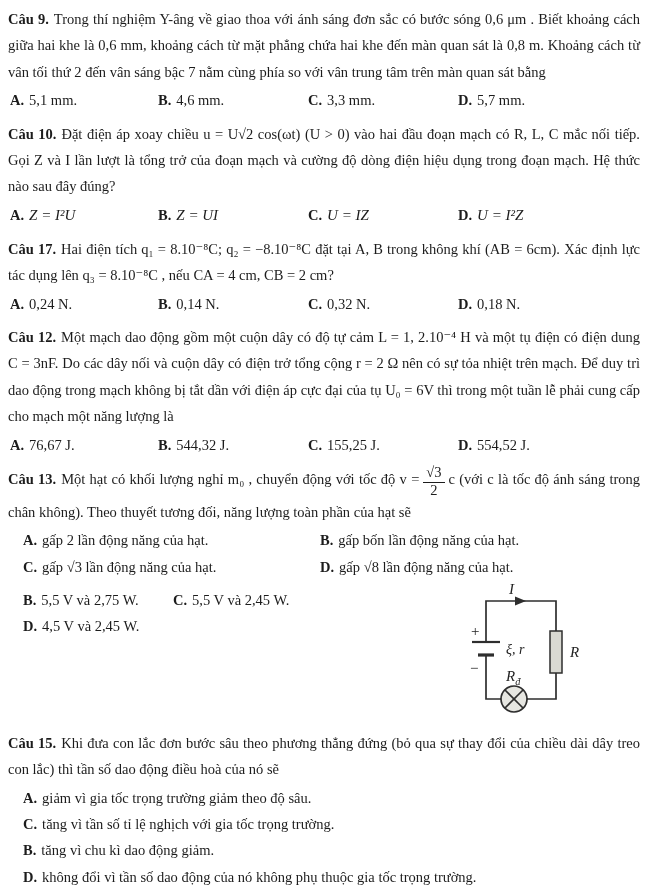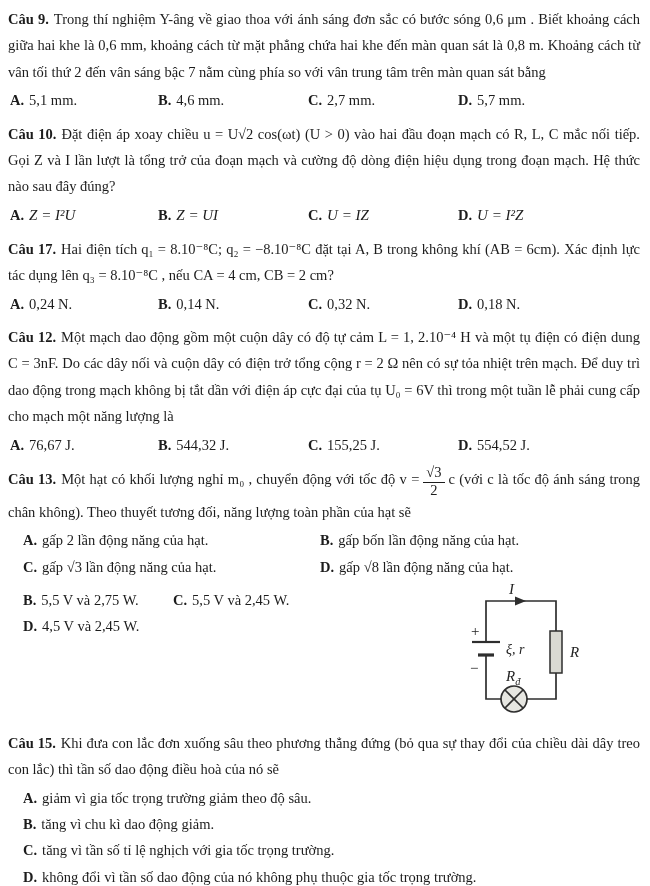--- a/index.html
+++ b/index.html
@@ -33,21 +33,21 @@
 </head>
 <body>
 
 <div class="page">
 
   <section class="question">
     <p class="qtext"><b class="qlabel">Câu 9.</b><span>Trong thí nghiệm Y-âng về giao thoa với ánh sáng đơn sắc có bước sóng 0,6 μm . Biết khoảng cách giữa hai khe là 0,6 mm, khoảng cách từ mặt phẳng chứa hai khe đến màn quan sát là 0,8 m. Khoảng cách từ vân tối thứ 2 đến vân sáng bậc 7 nằm cùng phía so với vân trung tâm trên màn quan sát bằng</span></p>
     <div class="opts opts4">
       <span class="opt"><b class="ol">A.</b><span>5,1 mm.</span></span>
       <span class="opt"><b class="ol">B.</b><span>4,6 mm.</span></span>
-      <span class="opt"><b class="ol">C.</b><span>2,7 mm.</span></span>
+      <span class="opt"><b class="ol">C.</b><span>3,3 mm.</span></span>
       <span class="opt"><b class="ol">D.</b><span>5,7 mm.</span></span>
     </div>
   </section>
 
   <section class="question">
     <p class="qtext"><b class="qlabel">Câu 10.</b><span>Đặt điện áp xoay chiều u = U√2 cos(ωt) (U &gt; 0) vào hai đầu đoạn mạch có R, L, C mắc nối tiếp. Gọi Z và I lần lượt là tổng trở của đoạn mạch và cường độ dòng điện hiệu dụng trong đoạn mạch. Hệ thức nào sau đây đúng?</span></p>
     <div class="opts opts4">
       <span class="opt"><b class="ol">A.</b><span class="lbl-math">Z = I²U</span></span>
       <span class="opt"><b class="ol">B.</b><span class="lbl-math">Z = UI</span></span>
       <span class="opt"><b class="ol">C.</b><span class="lbl-math">U = IZ</span></span>
@@ -111,22 +111,22 @@
       </svg>
     </div>
     <div class="opts opts2n">
       <span class="opt"><b class="ol">B.</b><span>5,5 V và 2,75 W.</span></span>
       <span class="opt"><b class="ol">C.</b><span>5,5 V và 2,45 W.</span></span>
       <span class="opt"><b class="ol">D.</b><span>4,5 V và 2,45 W.</span></span>
     </div>
   </section>
 
   <section class="question optlist">
-    <p class="qtext"><b class="qlabel">Câu 15.</b><span>Khi đưa con lắc đơn xuống sâu theo phương thẳng đứng (bỏ qua sự thay đổi của chiều dài dây treo con lắc) thì tần số dao động điều hoà của nó sẽ</span></p>
+    <p class="qtext"><b class="qlabel">Câu 15.</b><span>Khi đưa con lắc đơn bước sâu theo phương thẳng đứng (bỏ qua sự thay đổi của chiều dài dây treo con lắc) thì tần số dao động điều hoà của nó sẽ</span></p>
     <div class="opts">
       <span class="opt"><b class="ol">A.</b><span>giảm vì gia tốc trọng trường giảm theo độ sâu.</span></span>
+      <span class="opt"><b class="ol">C.</b><span>tăng vì tần số tỉ lệ nghịch với gia tốc trọng trường.</span></span>
       <span class="opt"><b class="ol">B.</b><span>tăng vì chu kì dao động giảm.</span></span>
-      <span class="opt"><b class="ol">C.</b><span>tăng vì tần số tỉ lệ nghịch với gia tốc trọng trường.</span></span>
       <span class="opt"><b class="ol">D.</b><span>không đổi vì tần số dao động của nó không phụ thuộc gia tốc trọng trường.</span></span>
     </div>
   </section>
 
 </div>
 
 </body></html>

